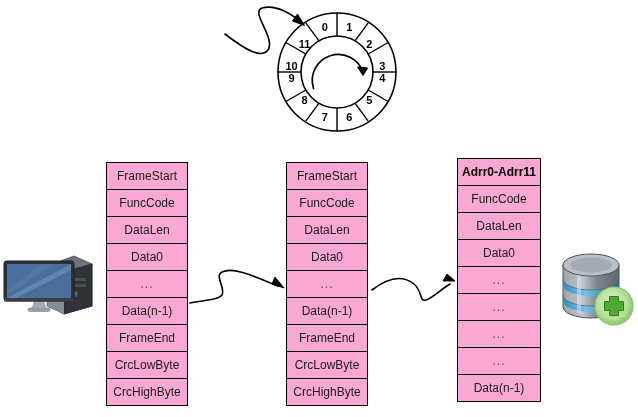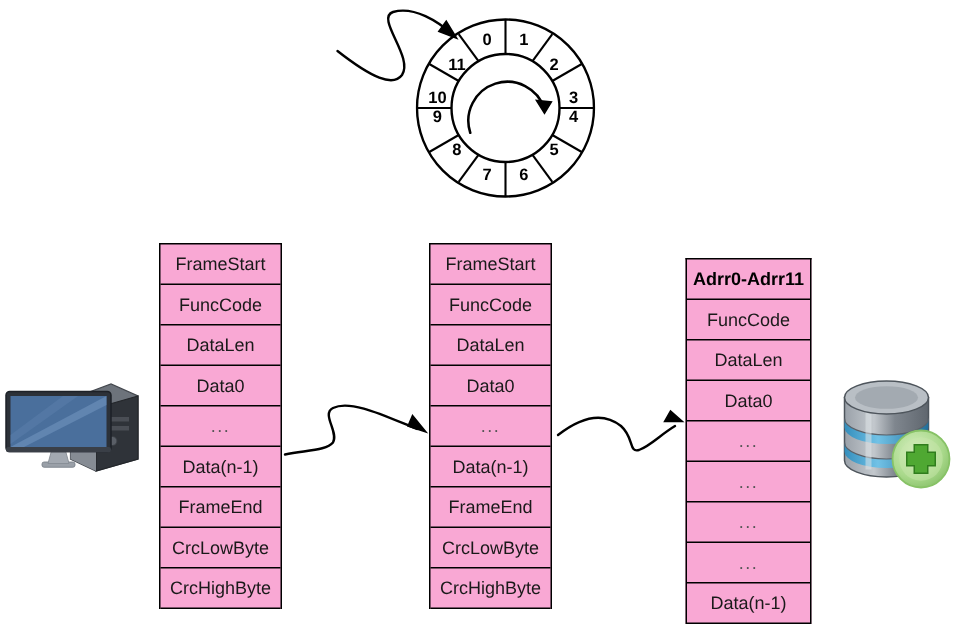--- a/index.html
+++ b/index.html
@@ -64,21 +64,21 @@
     font-size: 12px;
     color: #000000;
   }
   .frame-row.ellipsis {
     letter-spacing: 1px;
     color: #555555;
     font-size: 12px;
   }
   #frame-table-1 { left: 106px; top: 162px; width: 82px; }
   #frame-table-2 { left: 286px; top: 162px; width: 82px; }
-  #frame-table-3 { left: 457px; top: 172px; width: 84px; }
+  #frame-table-3 { left: 457px; top: 158px; width: 84px; }
 
   
   #connectors {
     position: absolute;
     left: 0; top: 0;
     width: 638px;
     height: 417px;
     pointer-events: none;
   }
   

